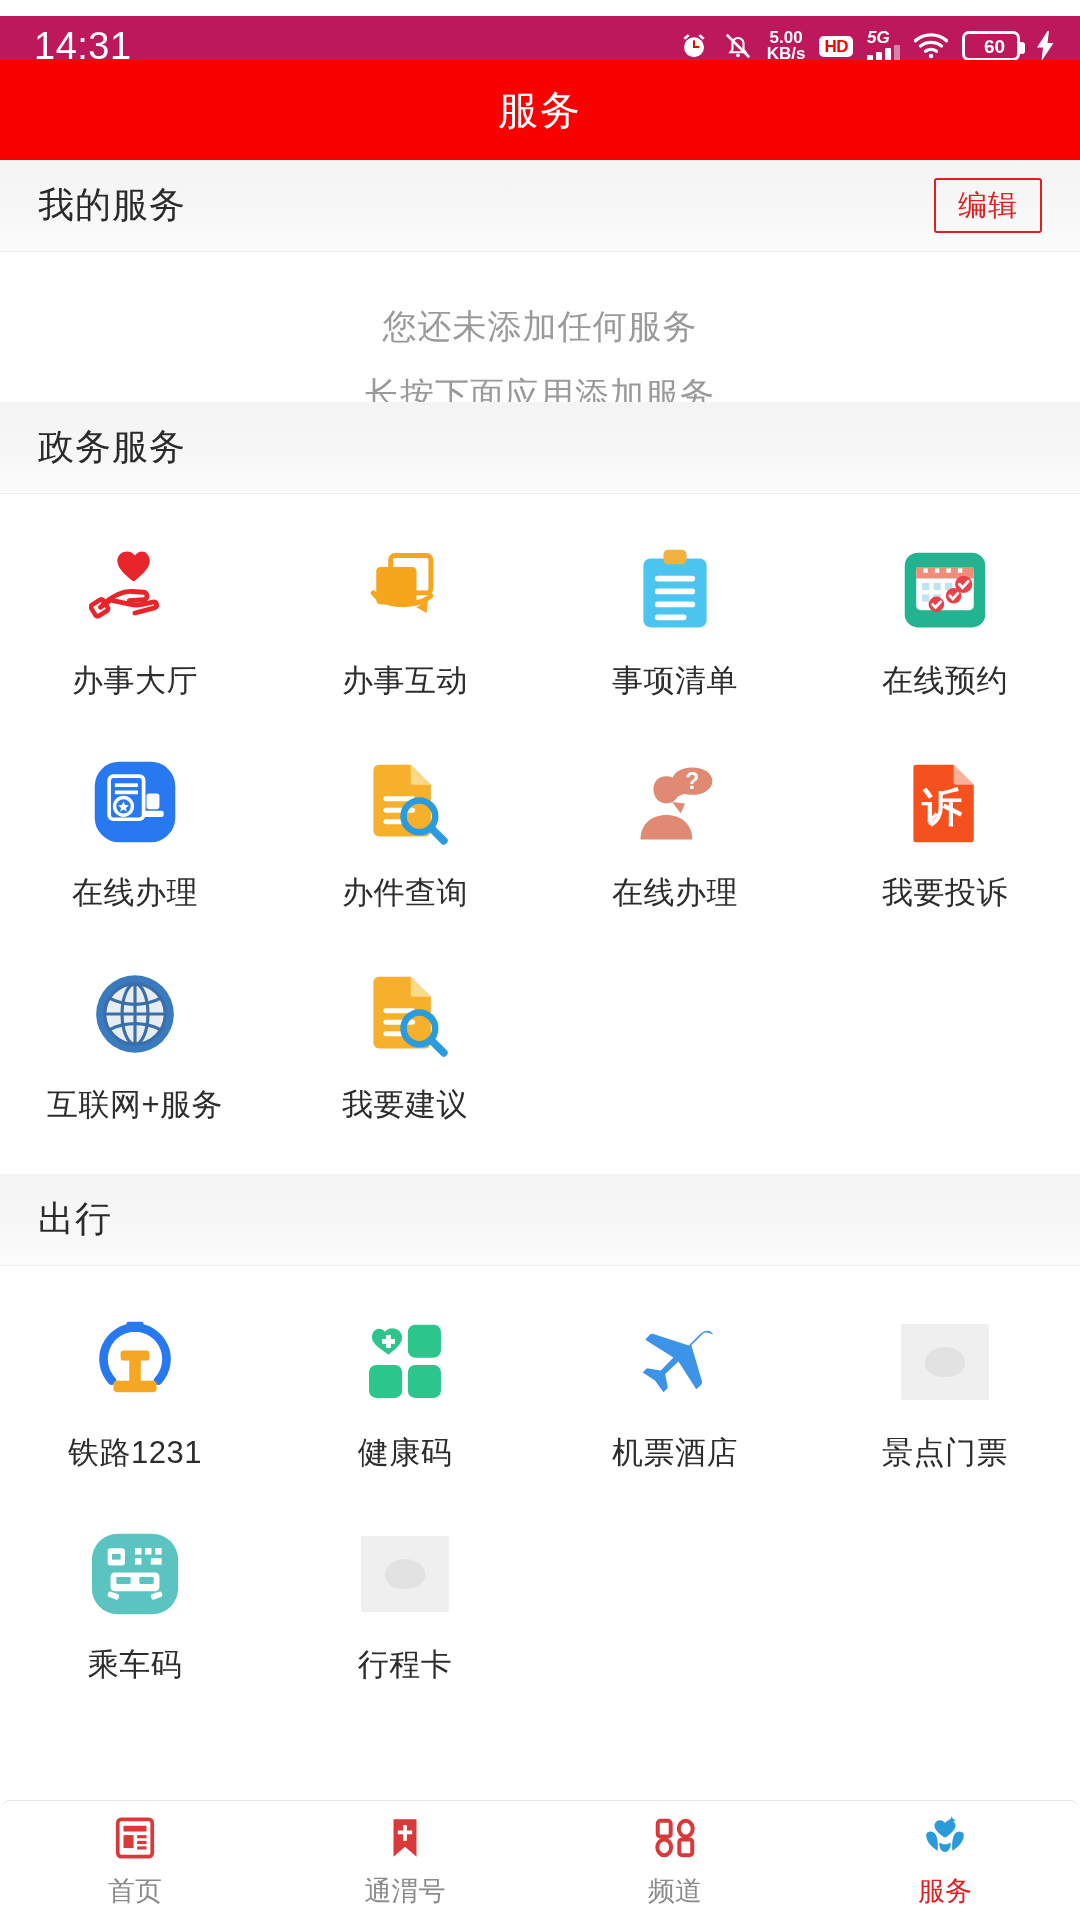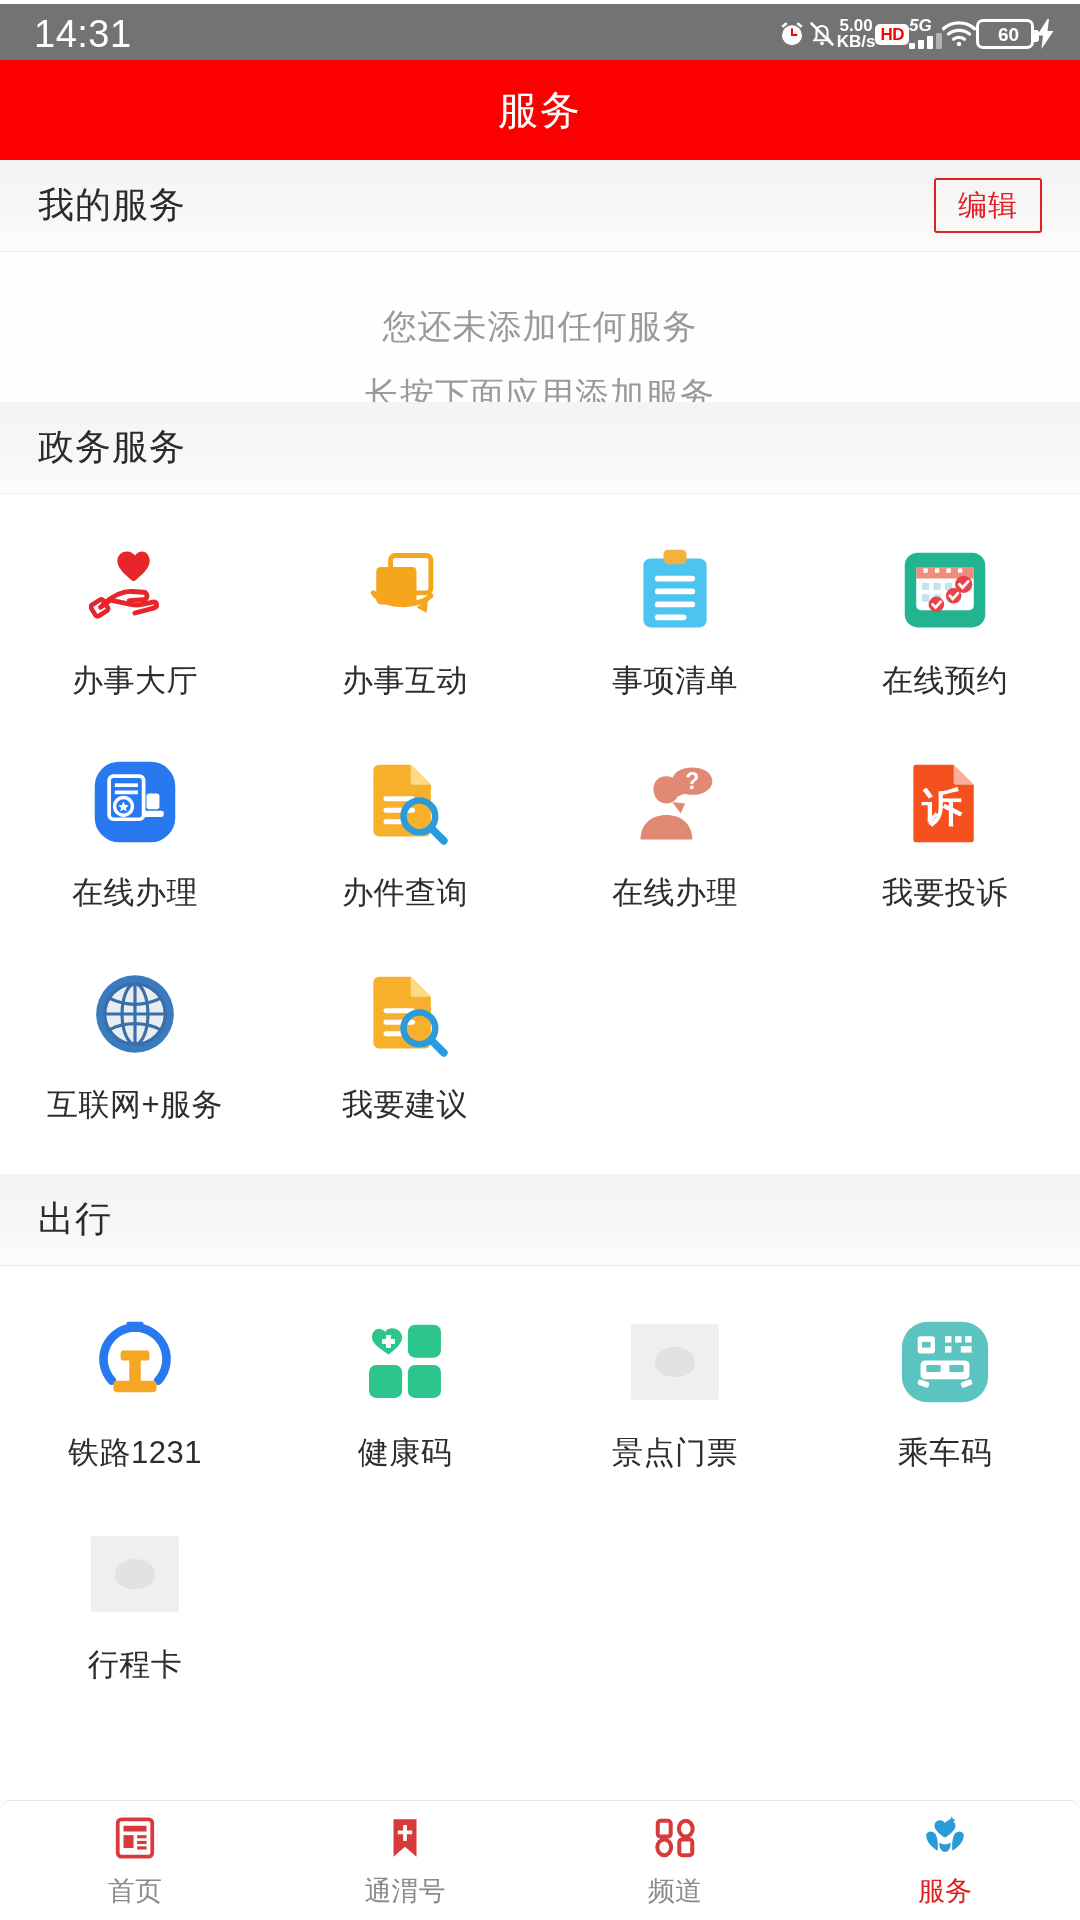--- a/index.html
+++ b/index.html
@@ -6,26 +6,26 @@
   html,body {
     width:1080px; height:1920px;
     background:#ffffff;
     font-family:"Liberation Sans","DejaVu Sans",sans-serif;
     overflow:hidden;
   }
   #screen { position:relative; width:1080px; height:1920px; background:#fff; }
 
   
   .statusbar{
-    position:absolute; top:4px; left:0; width:1080px; height:60px;
-    background:#737373; display:flex; align-items:center;
+    position:absolute; top:16px; left:0; width:1080px; height:60px;
+    background:#be185d; display:flex; align-items:center;
     padding:0 22px 0 34px;
   }
   .clock{ color:#fff; font-size:38px; font-weight:400; letter-spacing:.5px; line-height:1; }
-  .sb-right{ margin-left:auto; display:flex; align-items:center; }
+  .sb-right{ margin-left:auto; display:flex; align-items:center; gap:14px; }
   .sb-ico{ display:flex; align-items:center; justify-content:center; }
   .netspeed{ color:#fff; font-size:17px; line-height:16px; text-align:center; font-weight:700; }
   .hd-badge{
     background:#fff; color:#fb0000; font-size:17px; font-weight:700;
     border-radius:5px; padding:2px 5px; line-height:1; letter-spacing:-.5px;
   }
   .sig-wrap{ display:flex; flex-direction:column; align-items:flex-start; }
   .sig-g{ color:#fff; font-size:17px; font-weight:700; line-height:14px;font-style:italic; }
   .sig-bars{ display:flex; align-items:flex-end; gap:3px; height:16px; }
   .sig-bars i{ display:block; width:6px; background:#fff; border-radius:1px; }
@@ -351,20 +351,28 @@
               <rect x="18.8" y="13.2" width="3.4" height="9" fill="#fff"></rect>
               <rect x="34" y="6" width="23" height="23" rx="5" fill="#2cc58b"></rect>
               <rect x="7" y="34" width="23" height="23" rx="5" fill="#2cc58b"></rect>
               <rect x="34" y="34" width="23" height="23" rx="5" fill="#2cc58b"></rect>
             </svg>
           </div>
           <div class="cell-label">健康码</div>
         </div>
         <div class="cell">
           <div class="ico-box">
+            <svg width="92" height="92" viewBox="0 0 64 64">
+              <path d="M58 12c-2-2.6-5.6-2.2-8.4.6l-8 8L17 12.5c-1-.3-2 0-2.7.8l-3 3.2 19.6 12.4-8.8 9-9.6-1.6-3 3 8.6 5.6L24 53l3-3-1.8-9.6 9.2-8.8L46.8 51l3.2-3c.7-.7 1-1.8.7-2.7L43.4 20.4l8-8C54.2 9.6 60 14.6 58 12z" fill="#3d93e8"></path>
+            </svg>
+          </div>
+          <div class="cell-label">机票酒店</div>
+        </div>
+        <div class="cell">
+          <div class="ico-box">
             <div class="ph">
               <span></span>
             </div>
           </div>
           <div class="cell-label">景点门票</div>
         </div>
         <div class="cell">
           <div class="ico-box">
             <svg width="92" height="92" viewBox="0 0 64 64">
               <rect x="2" y="4" width="60" height="56" rx="18" fill="#5cc4c0"></rect>

